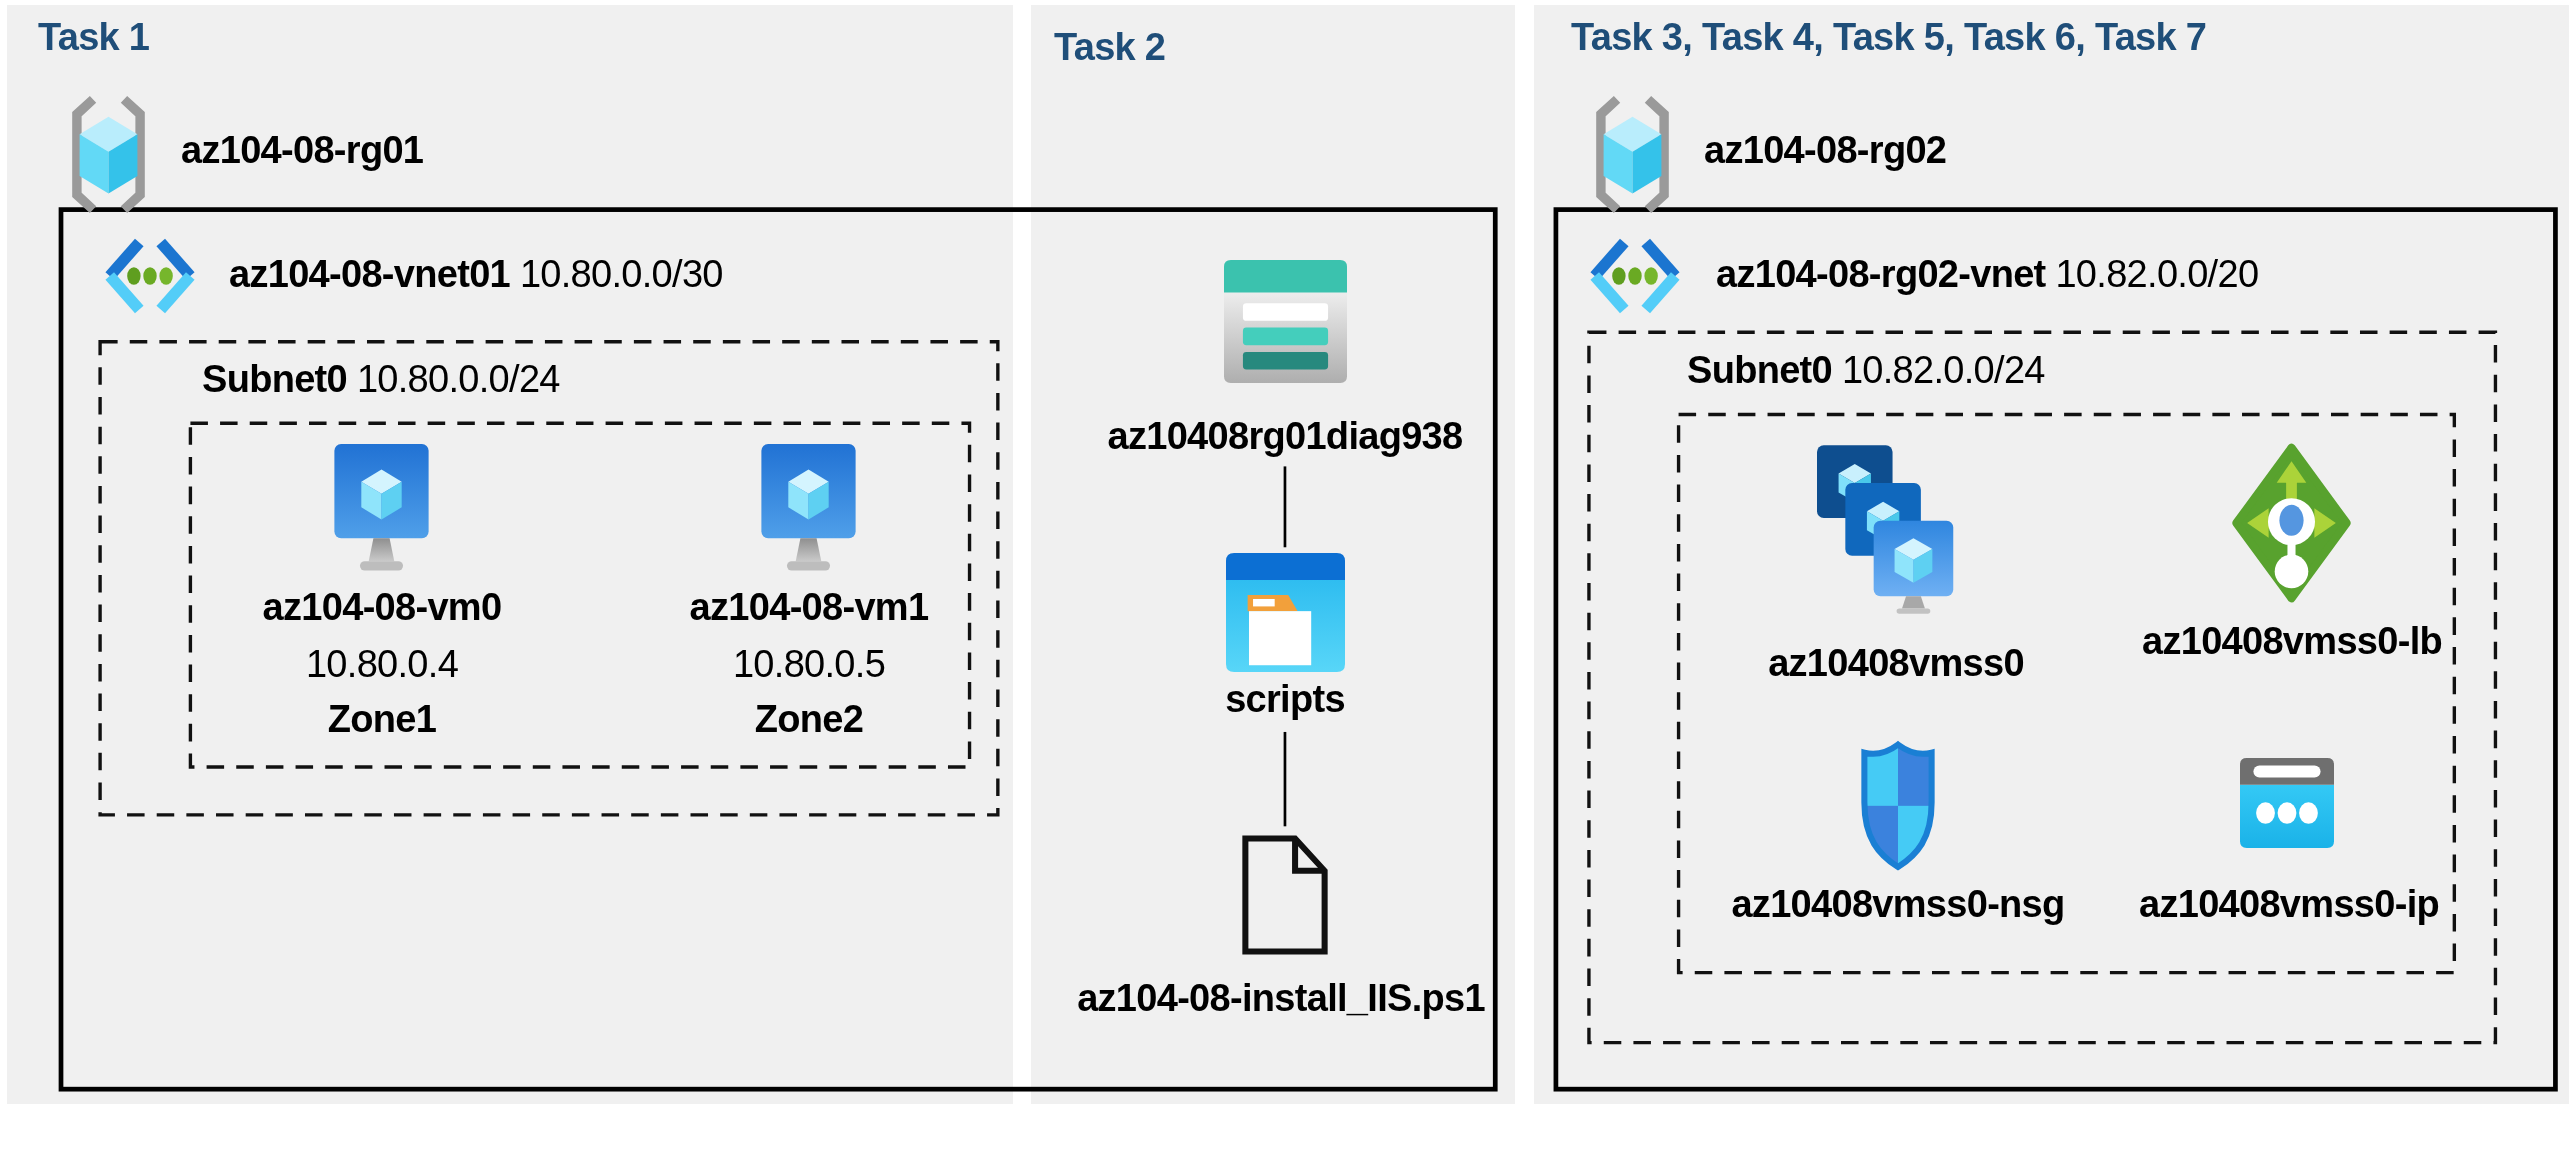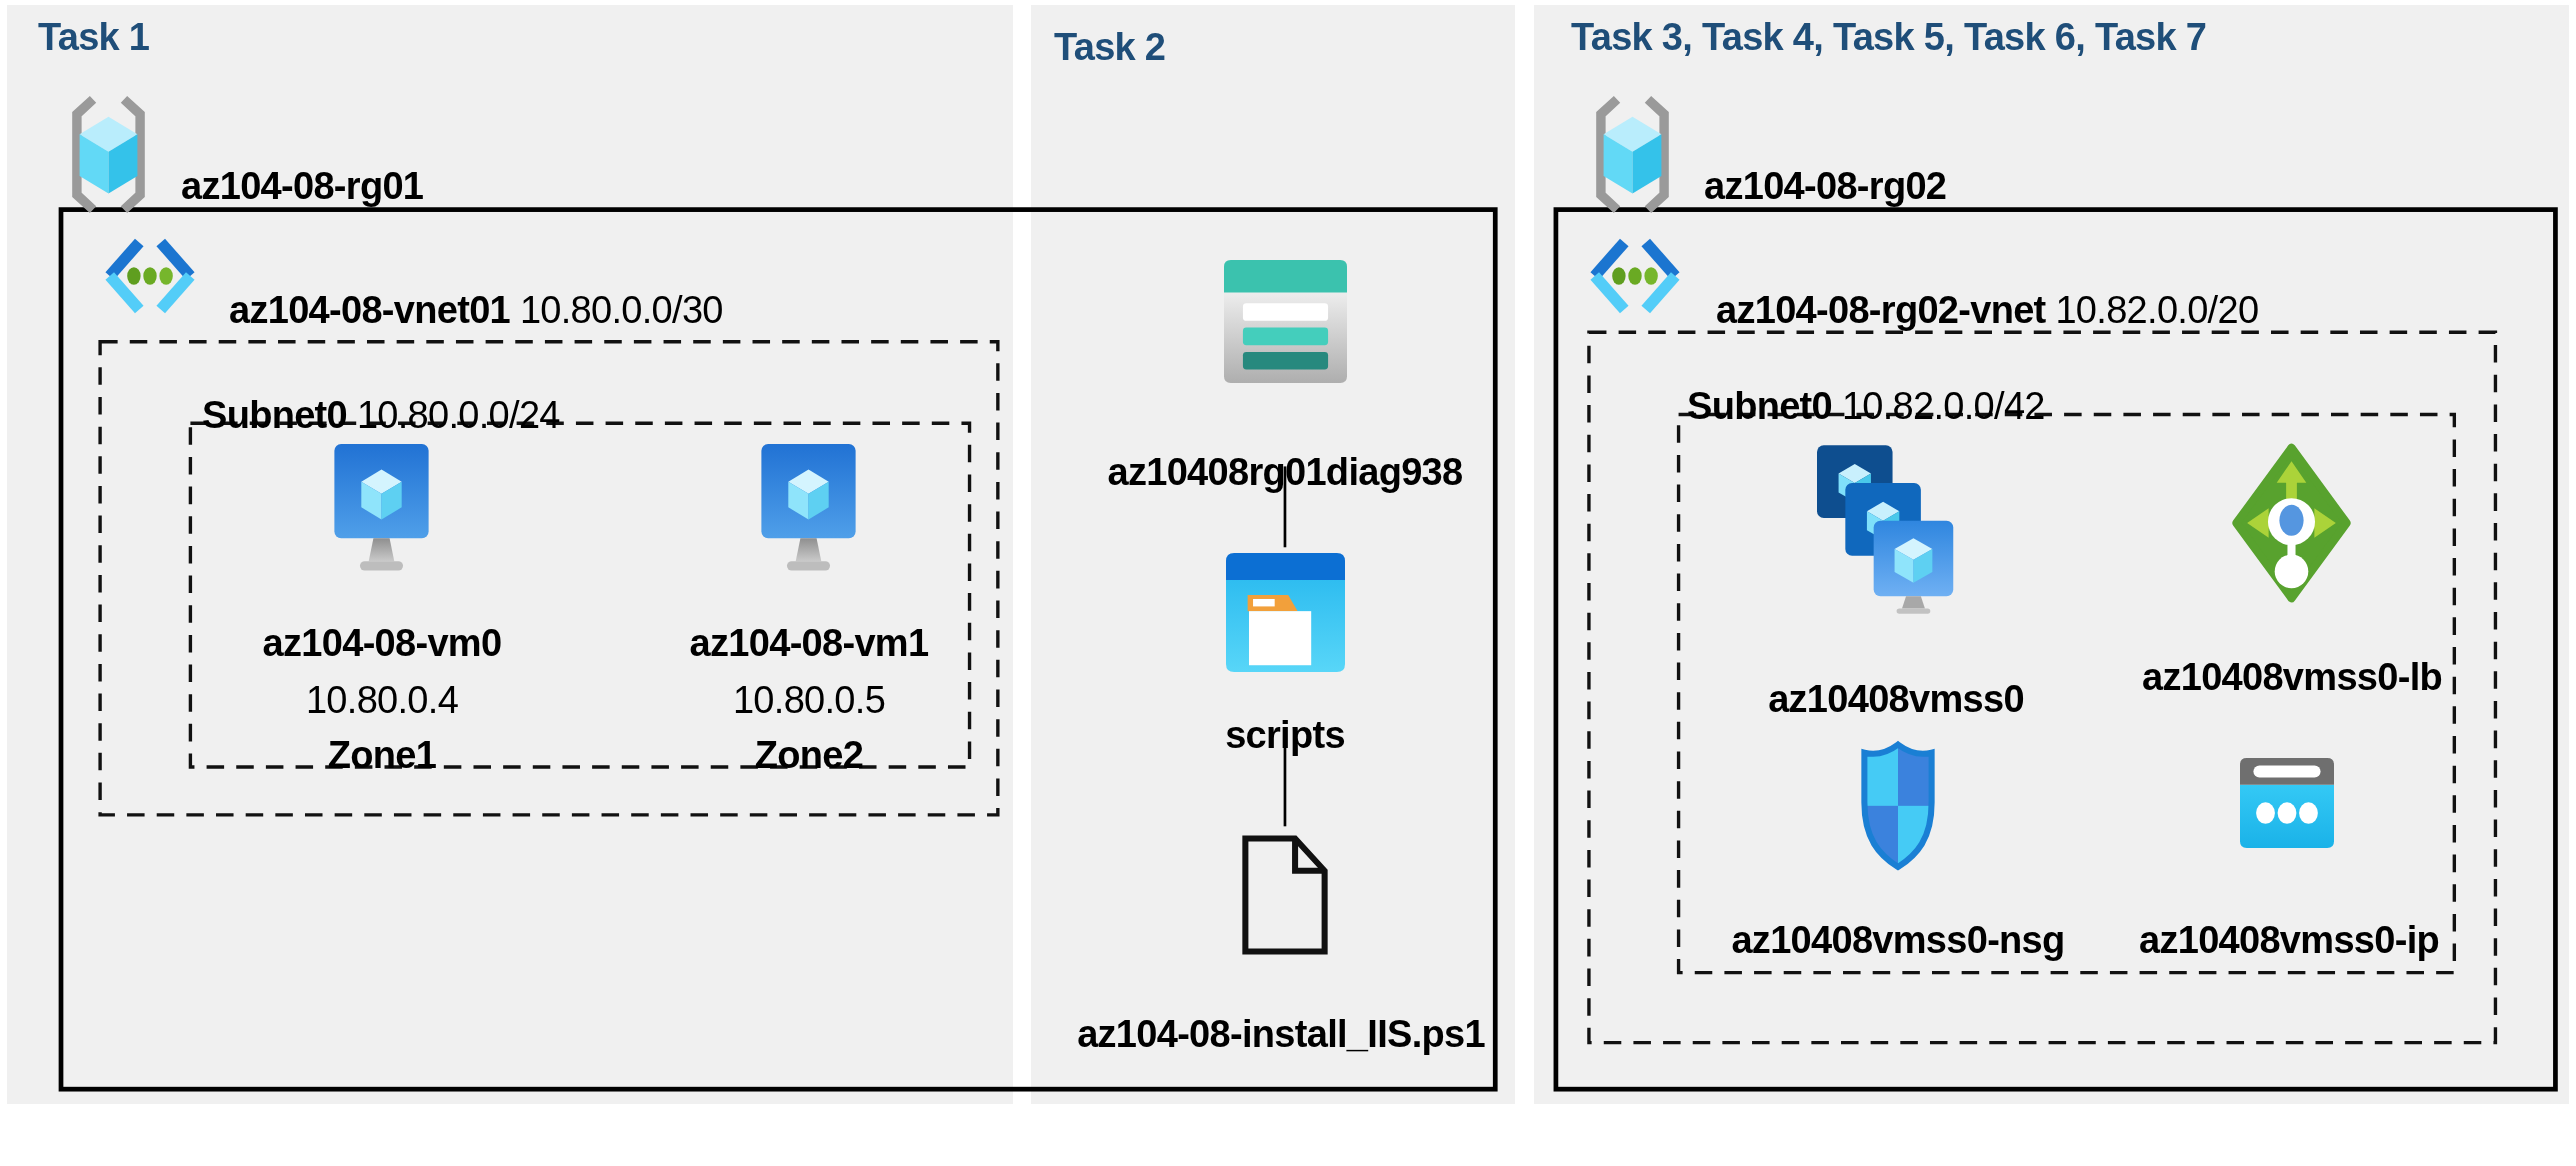--- a/index.html
+++ b/index.html
@@ -2,21 +2,21 @@
 <html style="font-size:10.8px"><head>
 <meta charset="utf-8">
 <style>
   html,body{margin:0;padding:0;background:#ffffff;}
   .stage{position:relative;width:2576px;height:1104px;background:#ffffff;overflow:hidden;
          font-family:"Liberation Sans",sans-serif;color:#000;}
   .panel{position:absolute;top:4.7px;height:1156px;background:#f0f0f0;}
   .task-title{position:absolute;font-size:38px;font-weight:bold;color:#1F4E79;white-space:nowrap;letter-spacing:-0.7px;}
   .layer{position:absolute;left:0;top:0;width:2576px;height:1166px;}
   .icon{position:absolute;}
-  .lbl{position:absolute;font-size:38px;font-weight:bold;white-space:nowrap;letter-spacing:-0.7px;line-height:1.2;margin-top:36px;}
+  .lbl{position:absolute;font-size:38px;font-weight:bold;white-space:nowrap;letter-spacing:-0.7px;line-height:1.2;}
   .lbl .r{font-weight:normal;}
   .reg{font-weight:normal;}
   .cx{transform:translateX(-50%);}
 </style>
 </head>
 <body>
 
 <div class="stage">
 
   <div class="panel" style="left:6.7px;width:1006px;"></div>
@@ -156,21 +156,21 @@
     <ellipse cx="76" cy="58" rx="10" ry="13" fill="#6aaa23"></ellipse>
     <ellipse cx="100" cy="58" rx="10" ry="13" fill="#76b62c"></ellipse>
   </svg>
   <div class="lbl" style="left:1716px;top:252px;">
     <span>az104-08-rg02-vnet</span>
     <span class="r">10.82.0.0/20</span>
   </div>
 
   <div class="lbl" style="left:1687px;top:348px;">
     <span>Subnet0</span>
-    <span class="r">10.82.0.0/42</span>
+    <span class="r">10.82.0.0/24</span>
   </div>
 
   <svg class="icon" style="left:1817px;top:445px;" width="143" height="169" viewBox="0 0 212 250">
     <defs>
         <linearGradient id="vmssf" x1="0" y1="0" x2="0" y2="1">
       <stop offset="0" stop-color="#2f86df"></stop>
           <stop offset="1" stop-color="#6fb0f3"></stop>
         </linearGradient>
       </defs>
     <rect x="0" y="0" width="112" height="108" rx="10" fill="#0e4e8f"></rect>

